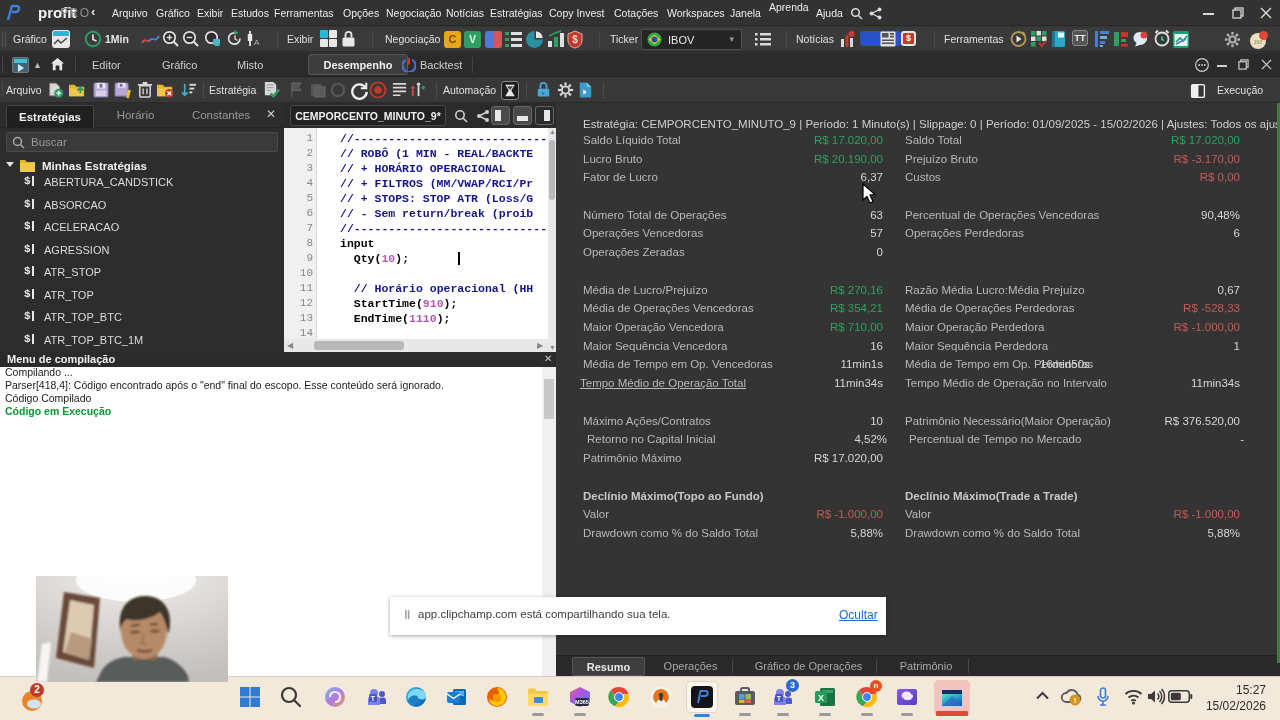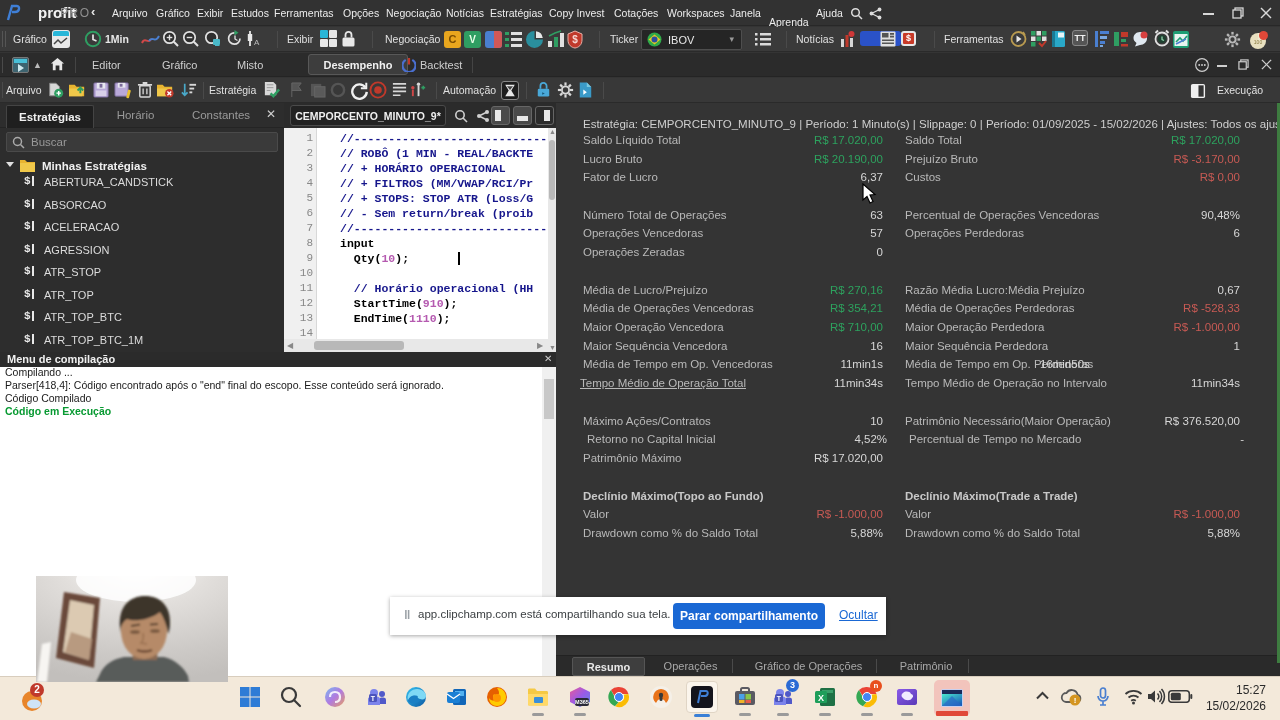--- a/index.html
+++ b/index.html
@@ -29,21 +29,21 @@
     <span class="abs" style="left:231px;top:7px;font-size:10.5px;color:#ececec;white-space:nowrap;">Estudos</span>
     <span class="abs" style="left:274px;top:7px;font-size:10.5px;color:#ececec;white-space:nowrap;">Ferramentas</span>
     <span class="abs" style="left:343px;top:7px;font-size:10.5px;color:#ececec;white-space:nowrap;">Opções</span>
     <span class="abs" style="left:386px;top:7px;font-size:10.5px;color:#ececec;white-space:nowrap;">Negociação</span>
     <span class="abs" style="left:446px;top:7px;font-size:10.5px;color:#ececec;white-space:nowrap;">Notícias</span>
     <span class="abs" style="left:490px;top:7px;font-size:10.5px;color:#ececec;white-space:nowrap;">Estratégias</span>
     <span class="abs" style="left:549px;top:7px;font-size:10.5px;color:#ececec;white-space:nowrap;">Copy Invest</span>
     <span class="abs" style="left:614px;top:7px;font-size:10.5px;color:#ececec;white-space:nowrap;">Cotações</span>
     <span class="abs" style="left:667px;top:7px;font-size:10.5px;color:#ececec;white-space:nowrap;">Workspaces</span>
     <span class="abs" style="left:730px;top:7px;font-size:10.5px;color:#ececec;white-space:nowrap;">Janela</span>
-    <span class="abs" style="left:769px;top:16px;font-size:10.5px;color:#ececec;white-space:nowrap;">Aprenda</span>
+    <span class="abs" style="left:769px;top:1px;font-size:10.5px;color:#ececec;white-space:nowrap;">Aprenda</span>
     <span class="abs" style="left:816px;top:7px;font-size:10.5px;color:#ececec;white-space:nowrap;">Ajuda</span>
   <svg class="abs" style="left:850px;top:7px;" width="13" height="13" viewBox="0 0 13 13">
       <circle cx="5.5" cy="5.5" r="3.8" stroke="#dcdcdc" stroke-width="1.5" fill="none"></circle>
       <line x1="8.5" y1="8.5" x2="12" y2="12" stroke="#dcdcdc" stroke-width="1.5"></line>
     </svg>
   <svg class="abs" style="left:869px;top:7px;" width="13" height="13" viewBox="0 0 13 13">
       <circle cx="10.5" cy="2.5" r="1.9" fill="#dcdcdc"></circle>
       <circle cx="2.5" cy="6.5" r="1.9" fill="#dcdcdc"></circle>
       <circle cx="10.5" cy="10.5" r="1.9" fill="#dcdcdc"></circle>
       <line x1="2.5" y1="6.5" x2="10.5" y2="2.5" stroke="#dcdcdc" stroke-width="1.3"></line>
@@ -876,21 +876,20 @@
   <path d="M114 48.5 L122 48" stroke="#5a4230" stroke-width="2" fill="none"></path>
   <path d="M107 57 C108 62 107 65 105 67 L111 68" stroke="#9a7050" stroke-width="1.5" fill="none"></path>
   <path d="M101 74 C105 76 112 76 116 74" stroke="#6d4a34" stroke-width="2.5" fill="none"></path>
   </g>
 </svg>
 </div>
 
 <div class="abs" style="left:390px;top:597px;width:496px;height:38px;background:#fff;box-shadow:0 1px 4px rgba(0,0,0,0.35);">
   <span class="abs" style="left:14px;top:10px;color:#9aa0a6;font-size:13px;font-weight:bold;">‖</span>
   <span class="abs" style="left:28px;top:11px;font-size:11.5px;color:#3c4043;">app.clipchamp.com está compartilhando sua tela.</span>
-  <div class="abs" style="left:283px;top:6px;width:152px;height:26px;background:#1a68d4;border-radius:4px;text-align:center;line-height:26px;font-size:12px;font-weight:bold;color:#fff;">Parar compartilhamento</div>
   <span class="abs" style="left:449px;top:11px;font-size:12px;color:#1a68d4;text-decoration:underline;">Ocultar</span>
 </div>
 
 <div class="abs" style="left:1277px;top:103px;width:3px;height:560px;background:#3e7c40;"></div>
 
 <svg class="abs" style="left:862px;top:183px;" width="16" height="22" viewBox="0 0 16 22">
     <path d="M1 1 L1 17 L5 13.5 L8 20 L11 18.5 L8 12 L13 11.5 Z" fill="#fff" stroke="#000" stroke-width="1.2"></path>
   </svg>
 
 </body></html>

